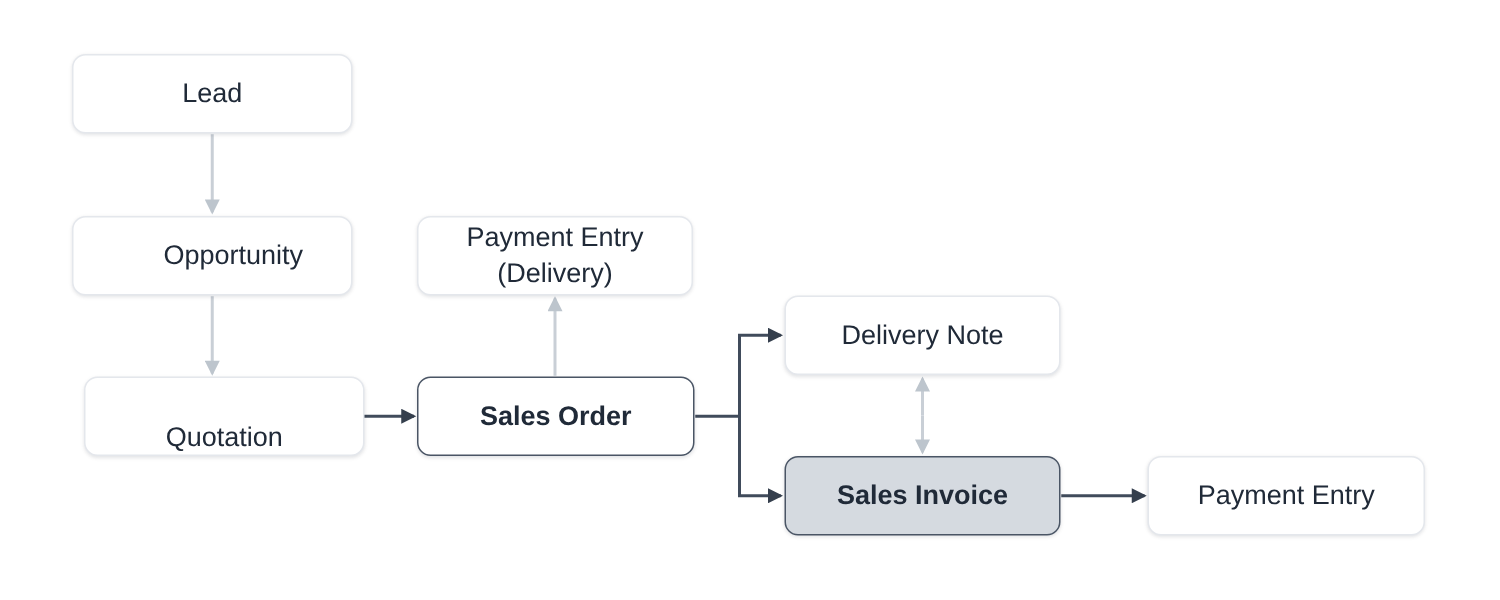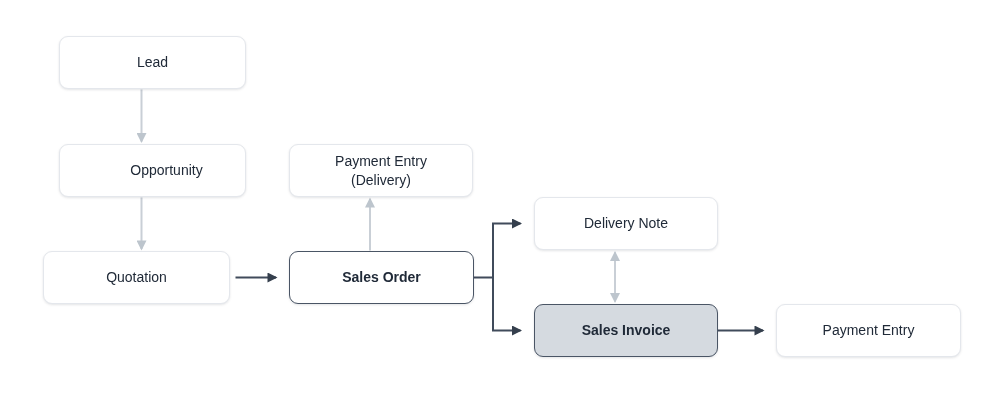--- a/index.html
+++ b/index.html
@@ -21,39 +21,38 @@
     position: absolute;
     background: #ffffff;
     border: 1px solid #e4e7ec;
     border-radius: 9px;
     box-shadow: 0 1px 3px rgba(16,24,40,0.08), 0 1px 2px rgba(16,24,40,0.04);
     display: flex;
     flex-direction: column;
     align-items: center;
     justify-content: center;
     text-align: center;
-    font-size: 14px;
+    font-size: 18px;
     line-height: 1.3;
     color: #202a38;
     box-sizing: border-box;
-    margin-left: 11px;
   }
   .node.strong {
     border: 1.5px solid #4a5565;
     font-weight: 700;
   }
   .node.highlight {
     background: #d5dae0;
     border: 1.5px solid #4a5565;
     font-weight: 700;
   }
   
   .n-lead        { left: 48px;  top: 36px;  width: 187px; height: 53px; }
   .n-opportunity { left: 48px;  top: 144px; width: 187px; height: 53px; padding-left: 28px; }
-  .n-quotation   { left: 32px;  top: 251px; width: 187px; height: 53px; }
+  .n-quotation   { left: 56px;  top: 251px; width: 187px; height: 53px; justify-content: flex-end; }
   .n-pea         { left: 278px; top: 144px; width: 184px; height: 53px; }
   .n-sales-order { left: 278px; top: 251px; width: 185px; height: 53px; text-align: center; }
   .n-delivery    { left: 523px; top: 197px; width: 184px; height: 53px; }
   .n-invoice     { left: 523px; top: 304px; width: 184px; height: 53px; }
   .n-payment     { left: 765px; top: 304px; width: 185px; height: 53px; }
 </style>
 </head>
 <body>
 
 <div class="canvas">

